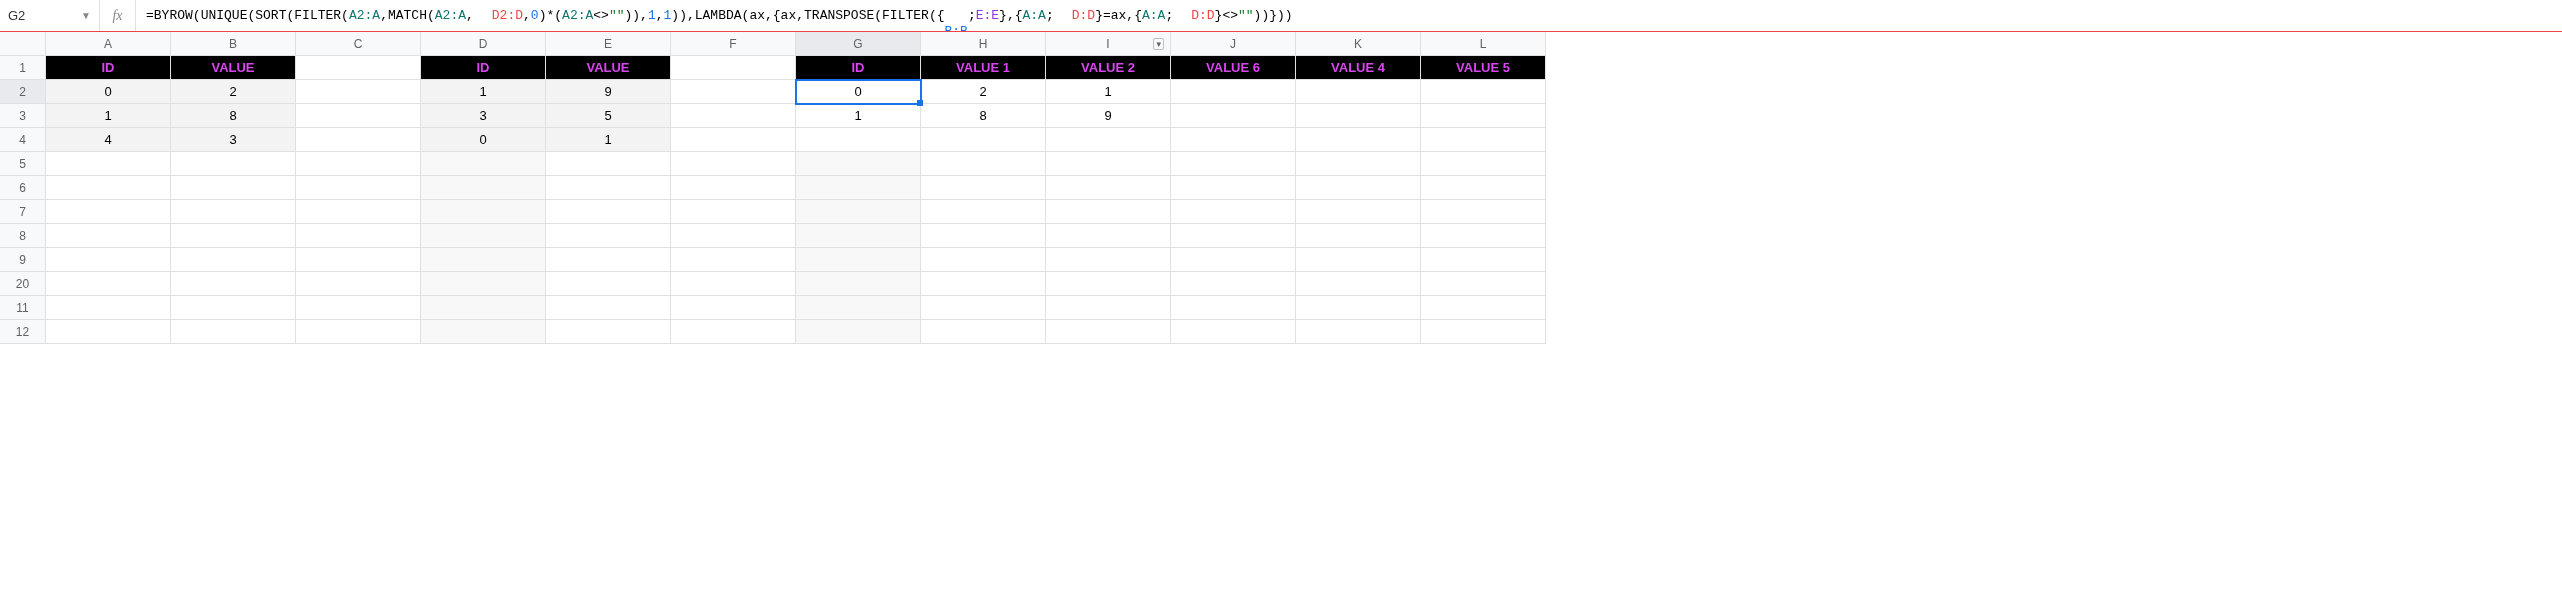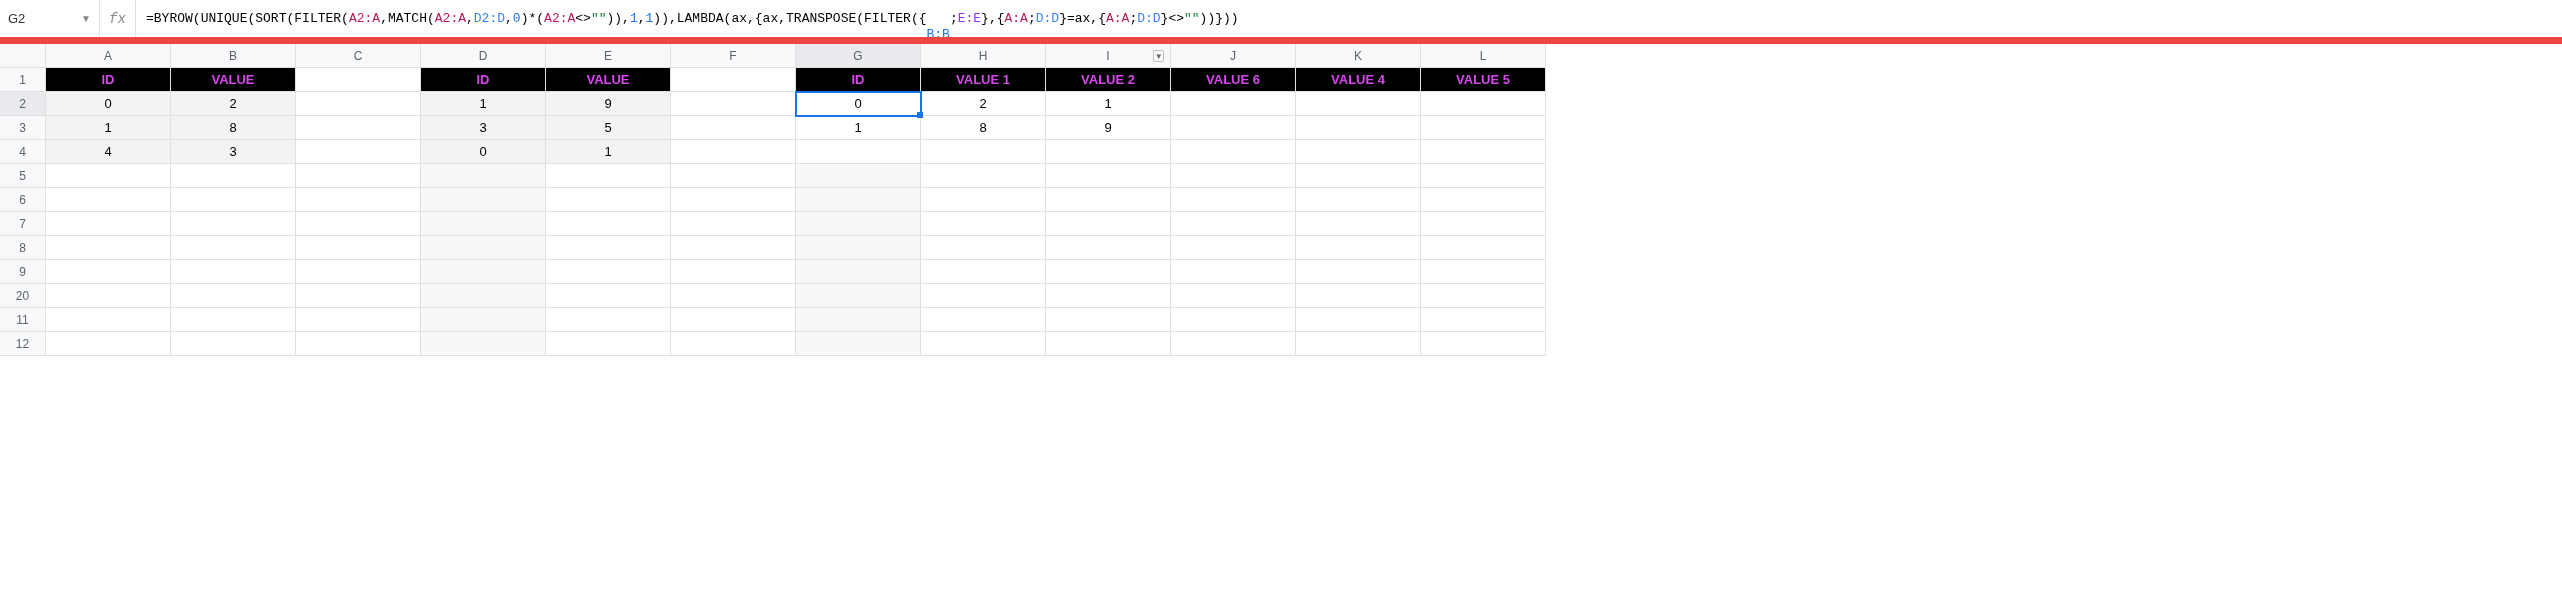--- a/index.html
+++ b/index.html
@@ -5,22 +5,22 @@
     * { margin: 0; padding: 0; box-sizing: border-box; }
     body {
       font-family: Arial, sans-serif;
       font-size: 13px;
       background: #fff;
       user-select: none;
     }
     .formula-bar {
       display: flex;
       align-items: center;
-      height: 44px;
-      border-bottom: 7px solid #ef4444;
+      height: 32px;
+      border-bottom: 1px solid #ef4444;
       background: #fff;
     }
     .name-box {
       width: 100px;
       height: 100%;
       display: flex;
       align-items: center;
       padding: 0 8px;
       border-right: 1px solid #e0e0e0;
       font-size: 13px;
@@ -34,37 +34,37 @@
     .fx-icon {
       width: 36px;
       height: 100%;
       display: flex;
       align-items: center;
       justify-content: center;
       font-style: italic;
       color: #888;
       font-size: 14px;
       border-right: 1px solid #e0e0e0;
-      font-family: Liberation Mono, monospace;
+      font-family: Liberation Serif, serif;
     }
     .formula-input {
       flex: 1;
       height: 100%;
       display: flex;
       align-items: center;
       padding: 0 10px;
       font-family: 'Courier New', monospace;
       font-size: 13px;
       white-space: nowrap;
       overflow: hidden;
       color: #000;
     }
     .formula-input .fn { color: #000; }
-    .formula-input .ref-orange { color: #be185d; }
-    .formula-input .ref-red { color: #3b82f6; }
+    .formula-input .ref-orange { color: #0f766e; }
+    .formula-input .ref-red { color: #ef4444; margin-left: 18px; }
     .formula-input .ref-blue { color: #1a73e8; margin-top: 32px; }
     .formula-input .ref-purple { color: #9334e6; }
     .formula-input .str { color: #188038; }
     .formula-input .num { color: #1a73e8; }
 
     .grid-wrapper { position: relative; }
     .grid {
       display: grid;
       grid-template-columns: 46px repeat(12, 125px);
       grid-auto-rows: 24px;

